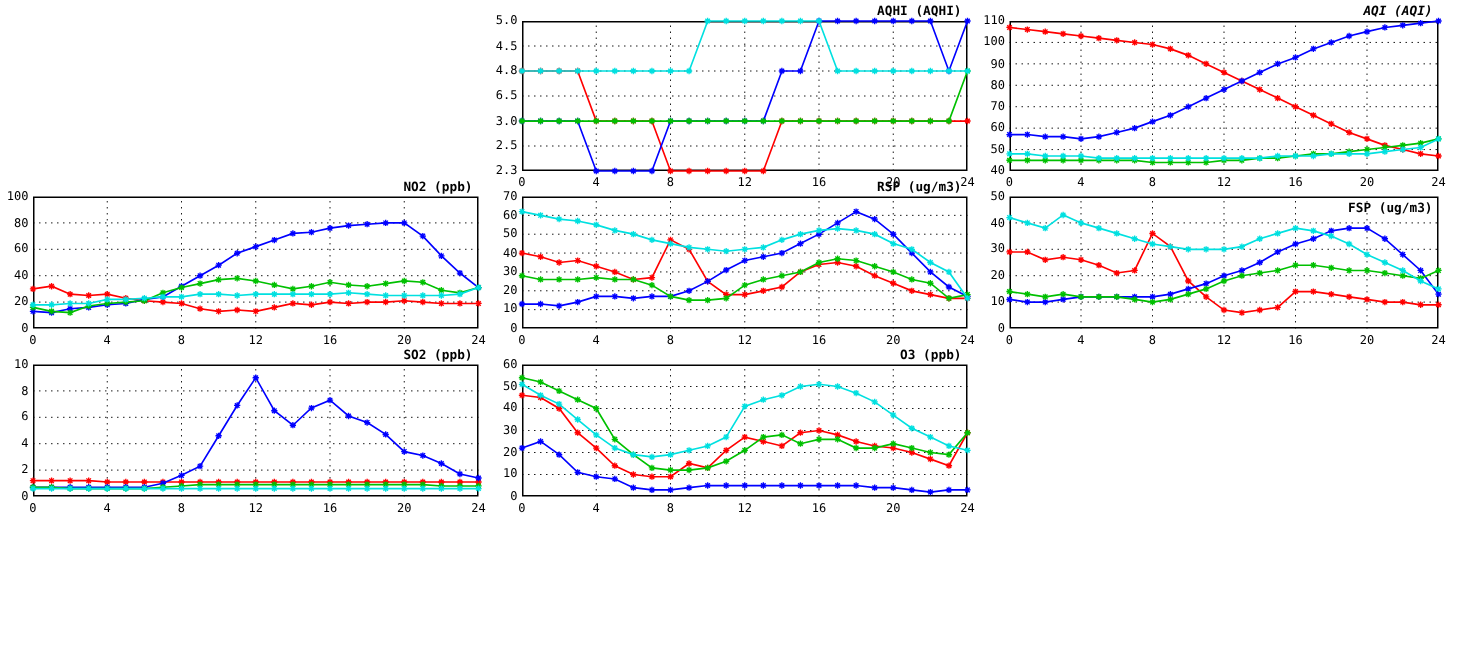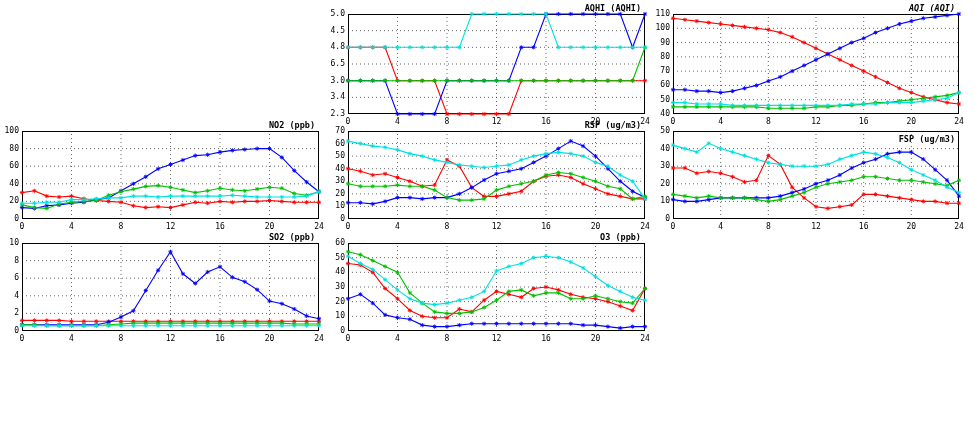--- a/index.html
+++ b/index.html
@@ -395,21 +395,21 @@
         <path d="M556.275,47.33333333333334L560.475,47.33333333333334M558.375,45.23333333333334L558.375,49.433333333333344M556.863,45.82133333333334L559.887,48.84533333333334M556.863,48.84533333333334L559.887,45.82133333333334" stroke="#00e0e0" stroke-width="0.9" fill="none"></path>
         <path d="M568.65,47.33333333333334L572.85,47.33333333333334M570.75,45.23333333333334L570.75,49.433333333333344M569.238,45.82133333333334L572.262,48.84533333333334M569.238,48.84533333333334L572.262,45.82133333333334" stroke="#00e0e0" stroke-width="0.9" fill="none"></path>
         <path d="M581.025,47.33333333333334L585.225,47.33333333333334M583.125,45.23333333333334L583.125,49.433333333333344M581.613,45.82133333333334L584.637,48.84533333333334M581.613,48.84533333333334L584.637,45.82133333333334" stroke="#00e0e0" stroke-width="0.9" fill="none"></path>
         <path d="M593.4,47.33333333333334L597.6,47.33333333333334M595.5,45.23333333333334L595.5,49.433333333333344M593.988,45.82133333333334L597.012,48.84533333333334M593.988,48.84533333333334L597.012,45.82133333333334" stroke="#00e0e0" stroke-width="0.9" fill="none"></path>
         <path d="M605.775,47.33333333333334L609.975,47.33333333333334M607.875,45.23333333333334L607.875,49.433333333333344M606.363,45.82133333333334L609.387,48.84533333333334M606.363,48.84533333333334L609.387,45.82133333333334" stroke="#00e0e0" stroke-width="0.9" fill="none"></path>
         <path d="M618.15,47.33333333333334L622.35,47.33333333333334M620.25,45.23333333333334L620.25,49.433333333333344M618.738,45.82133333333334L621.762,48.84533333333334M618.738,48.84533333333334L621.762,45.82133333333334" stroke="#00e0e0" stroke-width="0.9" fill="none"></path>
         <path d="M630.525,47.33333333333334L634.725,47.33333333333334M632.625,45.23333333333334L632.625,49.433333333333344M631.113,45.82133333333334L634.137,48.84533333333334M631.113,48.84533333333334L634.137,45.82133333333334" stroke="#00e0e0" stroke-width="0.9" fill="none"></path>
         <path d="M642.9,47.33333333333334L647.1,47.33333333333334M645,45.23333333333334L645,49.433333333333344M643.488,45.82133333333334L646.512,48.84533333333334M643.488,48.84533333333334L646.512,45.82133333333334" stroke="#00e0e0" stroke-width="0.9" fill="none"></path>
       </svg>
       <div class="ytick" style="width: 22px; left: 323px; top: 109px;">2.3</div>
-      <div class="ytick" style="width: 22px; left: 323px; top: 92.3333px;">3.4</div>
+      <div class="ytick" style="width: 22px; left: 323px; top: 92.3333px;">2.5</div>
       <div class="ytick" style="width: 22px; left: 323px; top: 75.6667px;">3.0</div>
       <div class="ytick" style="width: 22px; left: 323px; top: 59px;">6.5</div>
       <div class="ytick" style="width: 22px; left: 323px; top: 42.3333px;">4.8</div>
       <div class="ytick" style="width: 22px; left: 323px; top: 25.6667px;">4.5</div>
       <div class="ytick" style="width: 22px; left: 323px; top: 9px;">5.0</div>
       <div class="xtick" style="width: 20px; left: 338px; top: 117px;">0</div>
       <div class="xtick" style="width: 20px; left: 387.5px; top: 117px;">4</div>
       <div class="xtick" style="width: 20px; left: 437px; top: 117px;">8</div>
       <div class="xtick" style="width: 20px; left: 486.5px; top: 117px;">12</div>
       <div class="xtick" style="width: 20px; left: 536px; top: 117px;">16</div>

